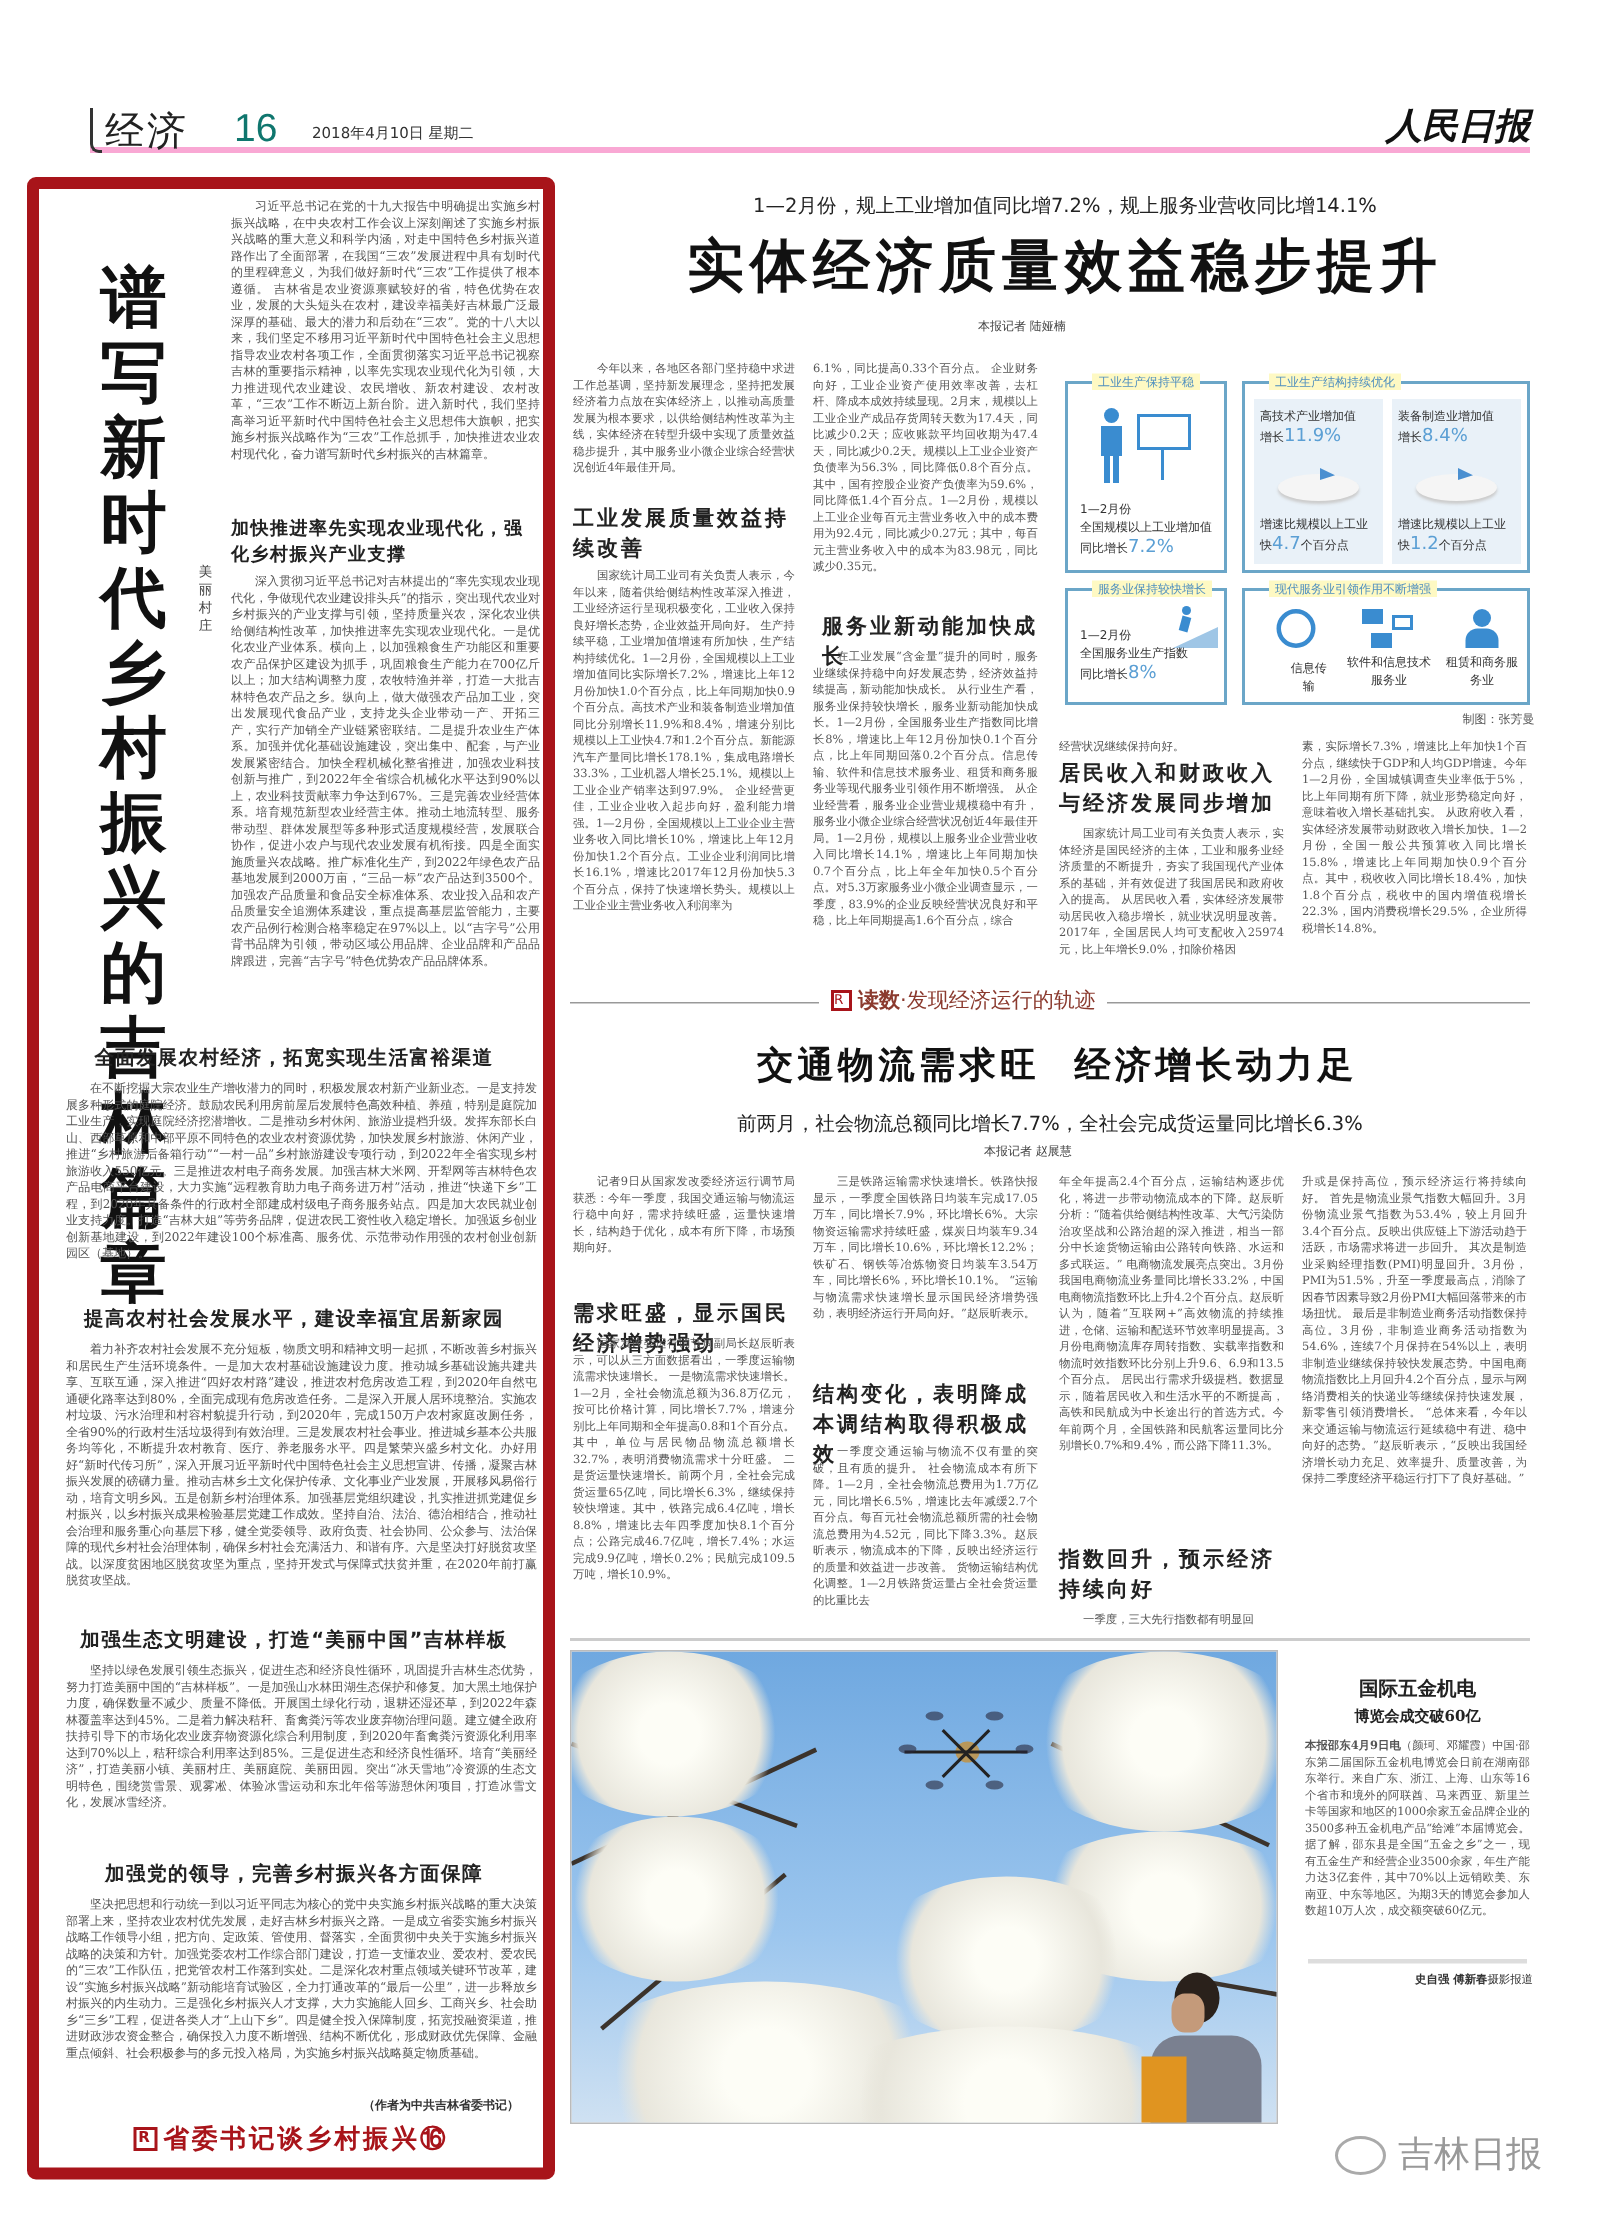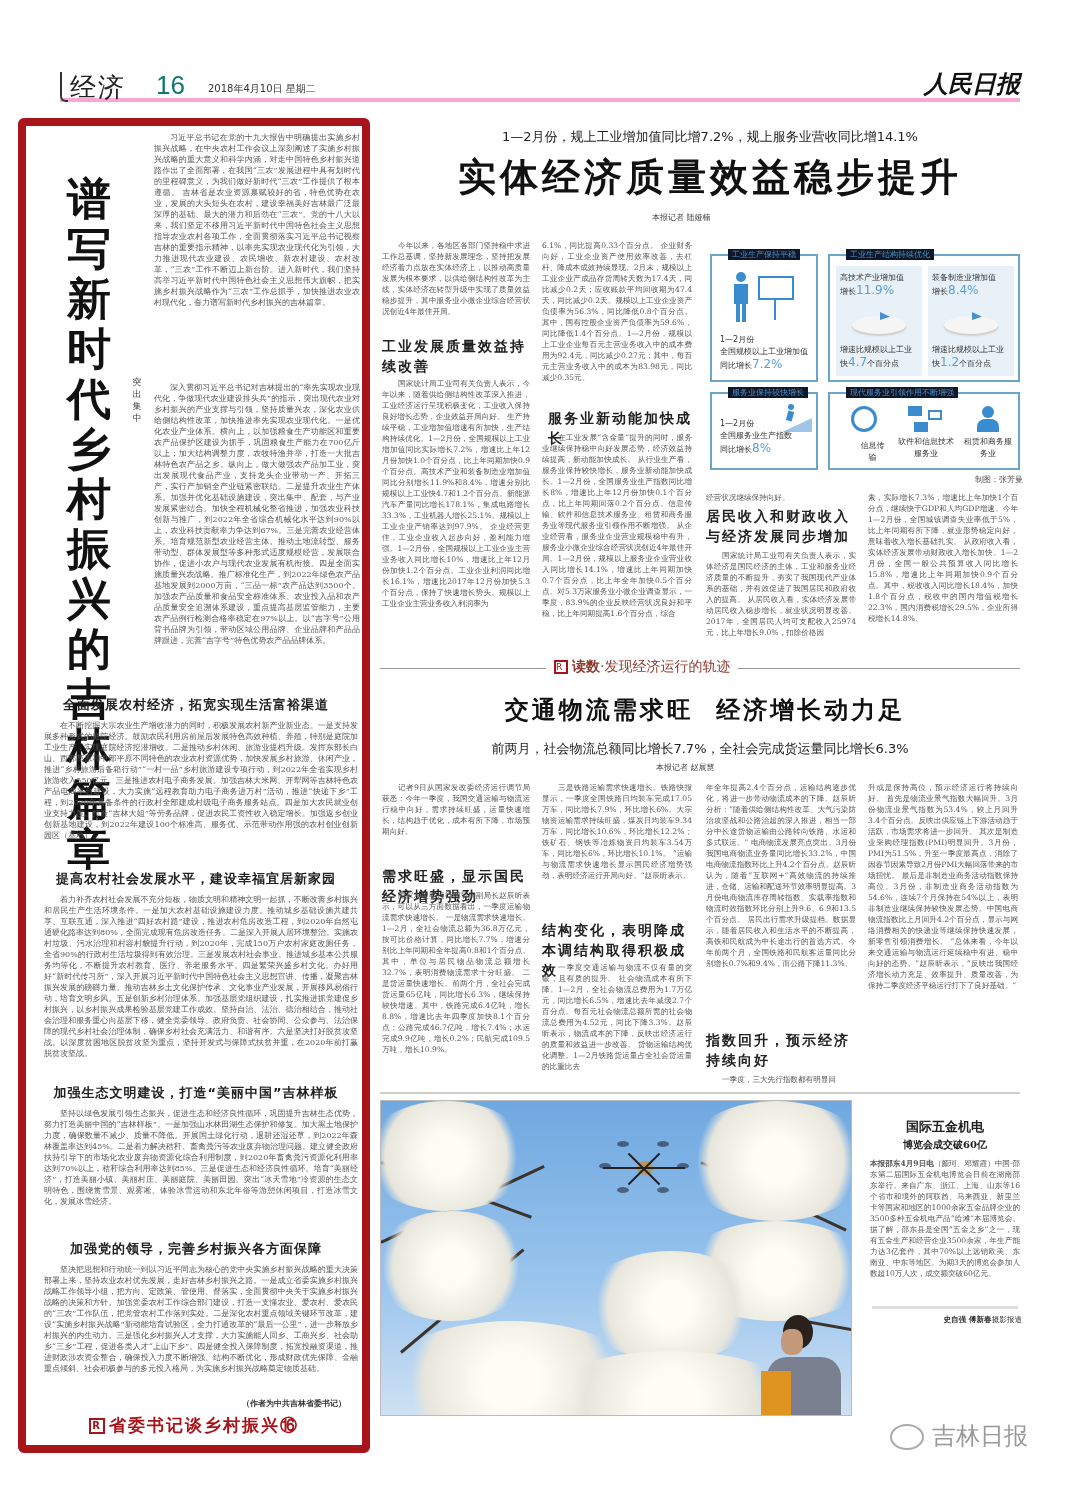--- a/index.html
+++ b/index.html
@@ -22,21 +22,21 @@
   .rmark { display: inline-block; width: 16px; height: 16px; border: 2px solid #a8141a; font-size: 10px; line-height: 12px; color: #a8141a; vertical-align: middle; margin-right: 4px; }
 
   .kicker { position: absolute; font-family: "DejaVu Sans", sans-serif; font-size: 13px; color: #222; text-align: center; }
   .headline { position: absolute; font-family: "DejaVu Sans", sans-serif; font-weight: bold; color: #111; text-align: center; letter-spacing: 4px; }
   .byline { position: absolute; font-size: 8px; color: #444; }
   .body { position: absolute; font-size: 7.6px; line-height: 11px; color: #555; text-align: justify; }
   .subhead { position: absolute; font-family: "DejaVu Sans", sans-serif; font-weight: bold; font-size: 14px; line-height: 20px; color: #222; letter-spacing: 2px; }
 
   .info { position: absolute; left: 710px; top: 246px; width: 310px; height: 200px; }
   .ibox { position: absolute; border: 2px solid #6ba6c8; }
-  .ibox .ttl { position: absolute; top: -7px; left: 16px; background: #0f172a; padding: 0 4px; font-family: "DejaVu Sans", sans-serif; font-size: 8px; color: #4f8fbf; }
+  .ibox .ttl { position: absolute; top: -7px; left: 16px; background: #fef9c3; padding: 0 4px; font-family: "DejaVu Sans", sans-serif; font-size: 8px; color: #4f8fbf; }
   .ibox .txt { position: absolute; font-family: "DejaVu Sans", sans-serif; font-size: 8px; line-height: 12px; color: #333; }
   .ibox .big { color: #5b9fd4; font-size: 12px; }
   .panel { position: absolute; background: #e9f1f8; }
   .pie { position: absolute; width: 54px; height: 18px; border-radius: 50%; background: #f5f5f5; box-shadow: 0 2px 2px #ccc; }
   .pie .slice { position: absolute; left: 28px; top: -4px; width: 10px; height: 8px; background: #4a8fd0; clip-path: polygon(0 0, 100% 60%, 0 100%); }
   .icon-blue { position: absolute; background: #3a8cd0; }
   .credit { position: absolute; font-family: "DejaVu Sans", sans-serif; font-size: 8px; color: #555; }
 
   .divider-line { position: absolute; height: 1px; background: #999; }
   .readnum { position: absolute; font-family: "DejaVu Sans", sans-serif; font-size: 14px; color: #8b3a2e; background: #fff; padding: 0 8px; }
@@ -75,24 +75,25 @@
       <div>乡</div>
       <div>村</div>
       <div>振</div>
       <div>兴</div>
       <div>的</div>
       <div>吉</div>
       <div>林</div>
       <div>篇</div>
       <div>章</div>
     </div>
-  <div class="vbyline">突出集中</div>
+  <div class="vbyline">美丽村庄</div>
 
   <div class="lcol" style="left:128px; top:6px; width:206px; height:212px; overflow:hidden; text-indent:16px;">习近平总书记在党的十九大报告中明确提出实施乡村振兴战略，在中央农村工作会议上深刻阐述了实施乡村振兴战略的重大意义和科学内涵，对走中国特色乡村振兴道路作出了全面部署，在我国“三农”发展进程中具有划时代的里程碑意义，为我们做好新时代“三农”工作提供了根本遵循。 吉林省是农业资源禀赋较好的省，特色优势在农业，发展的大头短头在农村，建设幸福美好吉林最广泛最深厚的基础、最大的潜力和后劲在“三农”。党的十八大以来，我们坚定不移用习近平新时代中国特色社会主义思想指导农业农村各项工作，全面贯彻落实习近平总书记视察吉林的重要指示精神，以率先实现农业现代化为引领，大力推进现代农业建设、农民增收、新农村建设、农村改革，“三农”工作不断迈上新台阶。进入新时代，我们坚持高举习近平新时代中国特色社会主义思想伟大旗帜，把实施乡村振兴战略作为“三农”工作总抓手，加快推进农业农村现代化，奋力谱写新时代乡村振兴的吉林篇章。</div>
 
+  <div class="lhead" style="left:128px; top:218px; width:206px; font-size:12px; line-height:17px; text-align:left;">加快推进率先实现农业现代化，强化乡村振兴产业支撑</div>
   <div class="lcol" style="left:128px; top:256px; width:206px; height:292px; overflow:hidden; text-indent:16px;">深入贯彻习近平总书记对吉林提出的“率先实现农业现代化，争做现代农业建设排头兵”的指示，突出现代农业对乡村振兴的产业支撑与引领，坚持质量兴农，深化农业供给侧结构性改革，加快推进率先实现农业现代化。一是优化农业产业体系。横向上，以加强粮食生产功能区和重要农产品保护区建设为抓手，巩固粮食生产能力在700亿斤以上；加大结构调整力度，农牧特渔并举，打造一大批吉林特色农产品之乡。纵向上，做大做强农产品加工业，突出发展现代食品产业，支持龙头企业带动一产、开拓三产，实行产加销全产业链紧密联结。二是提升农业生产体系。加强并优化基础设施建设，突出集中、配套，与产业发展紧密结合。加快全程机械化整省推进，加强农业科技创新与推广，到2022年全省综合机械化水平达到90%以上，农业科技贡献率力争达到67%。三是完善农业经营体系。培育规范新型农业经营主体。推动土地流转型、服务带动型、群体发展型等多种形式适度规模经营，发展联合协作，促进小农户与现代农业发展有机衔接。四是全面实施质量兴农战略。推广标准化生产，到2022年绿色农产品基地发展到2000万亩，“三品一标”农产品达到3500个。加强农产品质量和食品安全标准体系、农业投入品和农产品质量安全追溯体系建设，重点提高基层监管能力，主要农产品例行检测合格率稳定在97%以上。以“吉字号”公用背书品牌为引领，带动区域公用品牌、企业品牌和产品品牌跟进，完善“吉字号”特色优势农产品品牌体系。</div>
 
   <div class="lhead" style="left:10px; top:570px; width:320px;">全面发展农村经济，拓宽实现生活富裕渠道</div>
   <div class="lcol" style="left:18px; top:594px; width:314px; height:140px; overflow:hidden; text-indent:16px;">在不断挖掘大宗农业生产增收潜力的同时，积极发展农村新产业新业态。一是支持发展多种形式的庭院经济。鼓励农民利用房前屋后发展特色高效种植、养殖，特别是庭院加工业生产，实现庭院经济挖潜增收。二是推动乡村休闲、旅游业提档升级。发挥东部长白山、西部草原和中部平原不同特色的农业农村资源优势，加快发展乡村旅游、休闲产业，推进“乡村旅游后备箱行动”“一村一品”乡村旅游建设专项行动，到2022年全省实现乡村旅游收入550亿元。三是推进农村电子商务发展。加强吉林大米网、开犁网等吉林特色农产品电商平台建设，大力实施“远程教育助力电子商务进万村”活动，推进“快递下乡”工程，到2020年具备条件的行政村全部建成村级电子商务服务站点。四是加大农民就业创业支持力度。打造“吉林大姐”等劳务品牌，促进农民工资性收入稳定增长。加强返乡创业创新基地建设，到2022年建设100个标准高、服务优、示范带动作用强的农村创业创新园区（基地）。</div>
 
   <div class="lhead" style="left:10px; top:744px; width:320px;">提高农村社会发展水平，建设幸福宜居新家园</div>
   <div class="lcol" style="left:18px; top:768px; width:314px; height:182px; overflow:hidden; text-indent:16px;">着力补齐农村社会发展不充分短板，物质文明和精神文明一起抓，不断改善乡村振兴和居民生产生活环境条件。一是加大农村基础设施建设力度。推动城乡基础设施共建共享、互联互通，深入推进“四好农村路”建设，推进农村危房改造工程，到2020年自然屯通硬化路率达到80%，全面完成现有危房改造任务。二是深入开展人居环境整治。实施农村垃圾、污水治理和村容村貌提升行动，到2020年，完成150万户农村家庭改厕任务，全省90%的行政村生活垃圾得到有效治理。三是发展农村社会事业。推进城乡基本公共服务均等化，不断提升农村教育、医疗、养老服务水平。四是繁荣兴盛乡村文化。办好用好“新时代传习所”，深入开展习近平新时代中国特色社会主义思想宣讲、传播，凝聚吉林振兴发展的磅礴力量。推动吉林乡土文化保护传承、文化事业产业发展，开展移风易俗行动，培育文明乡风。五是创新乡村治理体系。加强基层党组织建设，扎实推进抓党建促乡村振兴，以乡村振兴成果检验基层党建工作成效。坚持自治、法治、德治相结合，推动社会治理和服务重心向基层下移，健全党委领导、政府负责、社会协同、公众参与、法治保障的现代乡村社会治理体制，确保乡村社会充满活力、和谐有序。六是坚决打好脱贫攻坚战。以深度贫困地区脱贫攻坚为重点，坚持开发式与保障式扶贫并重，在2020年前打赢脱贫攻坚战。</div>
 
   <div class="lhead" style="left:10px; top:958px; width:320px;">加强生态文明建设，打造“美丽中国”吉林样板</div>
   <div class="lcol" style="left:18px; top:982px; width:314px; height:120px; overflow:hidden; text-indent:16px;">坚持以绿色发展引领生态振兴，促进生态和经济良性循环，巩固提升吉林生态优势，努力打造美丽中国的“吉林样板”。一是加强山水林田湖生态保护和修复。加大黑土地保护力度，确保数量不减少、质量不降低。开展国土绿化行动，退耕还湿还草，到2022年森林覆盖率达到45%。二是着力解决秸秆、畜禽粪污等农业废弃物治理问题。建立健全政府扶持引导下的市场化农业废弃物资源化综合利用制度，到2020年畜禽粪污资源化利用率达到70%以上，秸秆综合利用率达到85%。三是促进生态和经济良性循环。培育“美丽经济”，打造美丽小镇、美丽村庄、美丽庭院、美丽田园。突出“冰天雪地”冷资源的生态文明特色，围绕赏雪景、观雾凇、体验冰雪运动和东北年俗等游憩休闲项目，打造冰雪文化，发展冰雪经济。</div>

